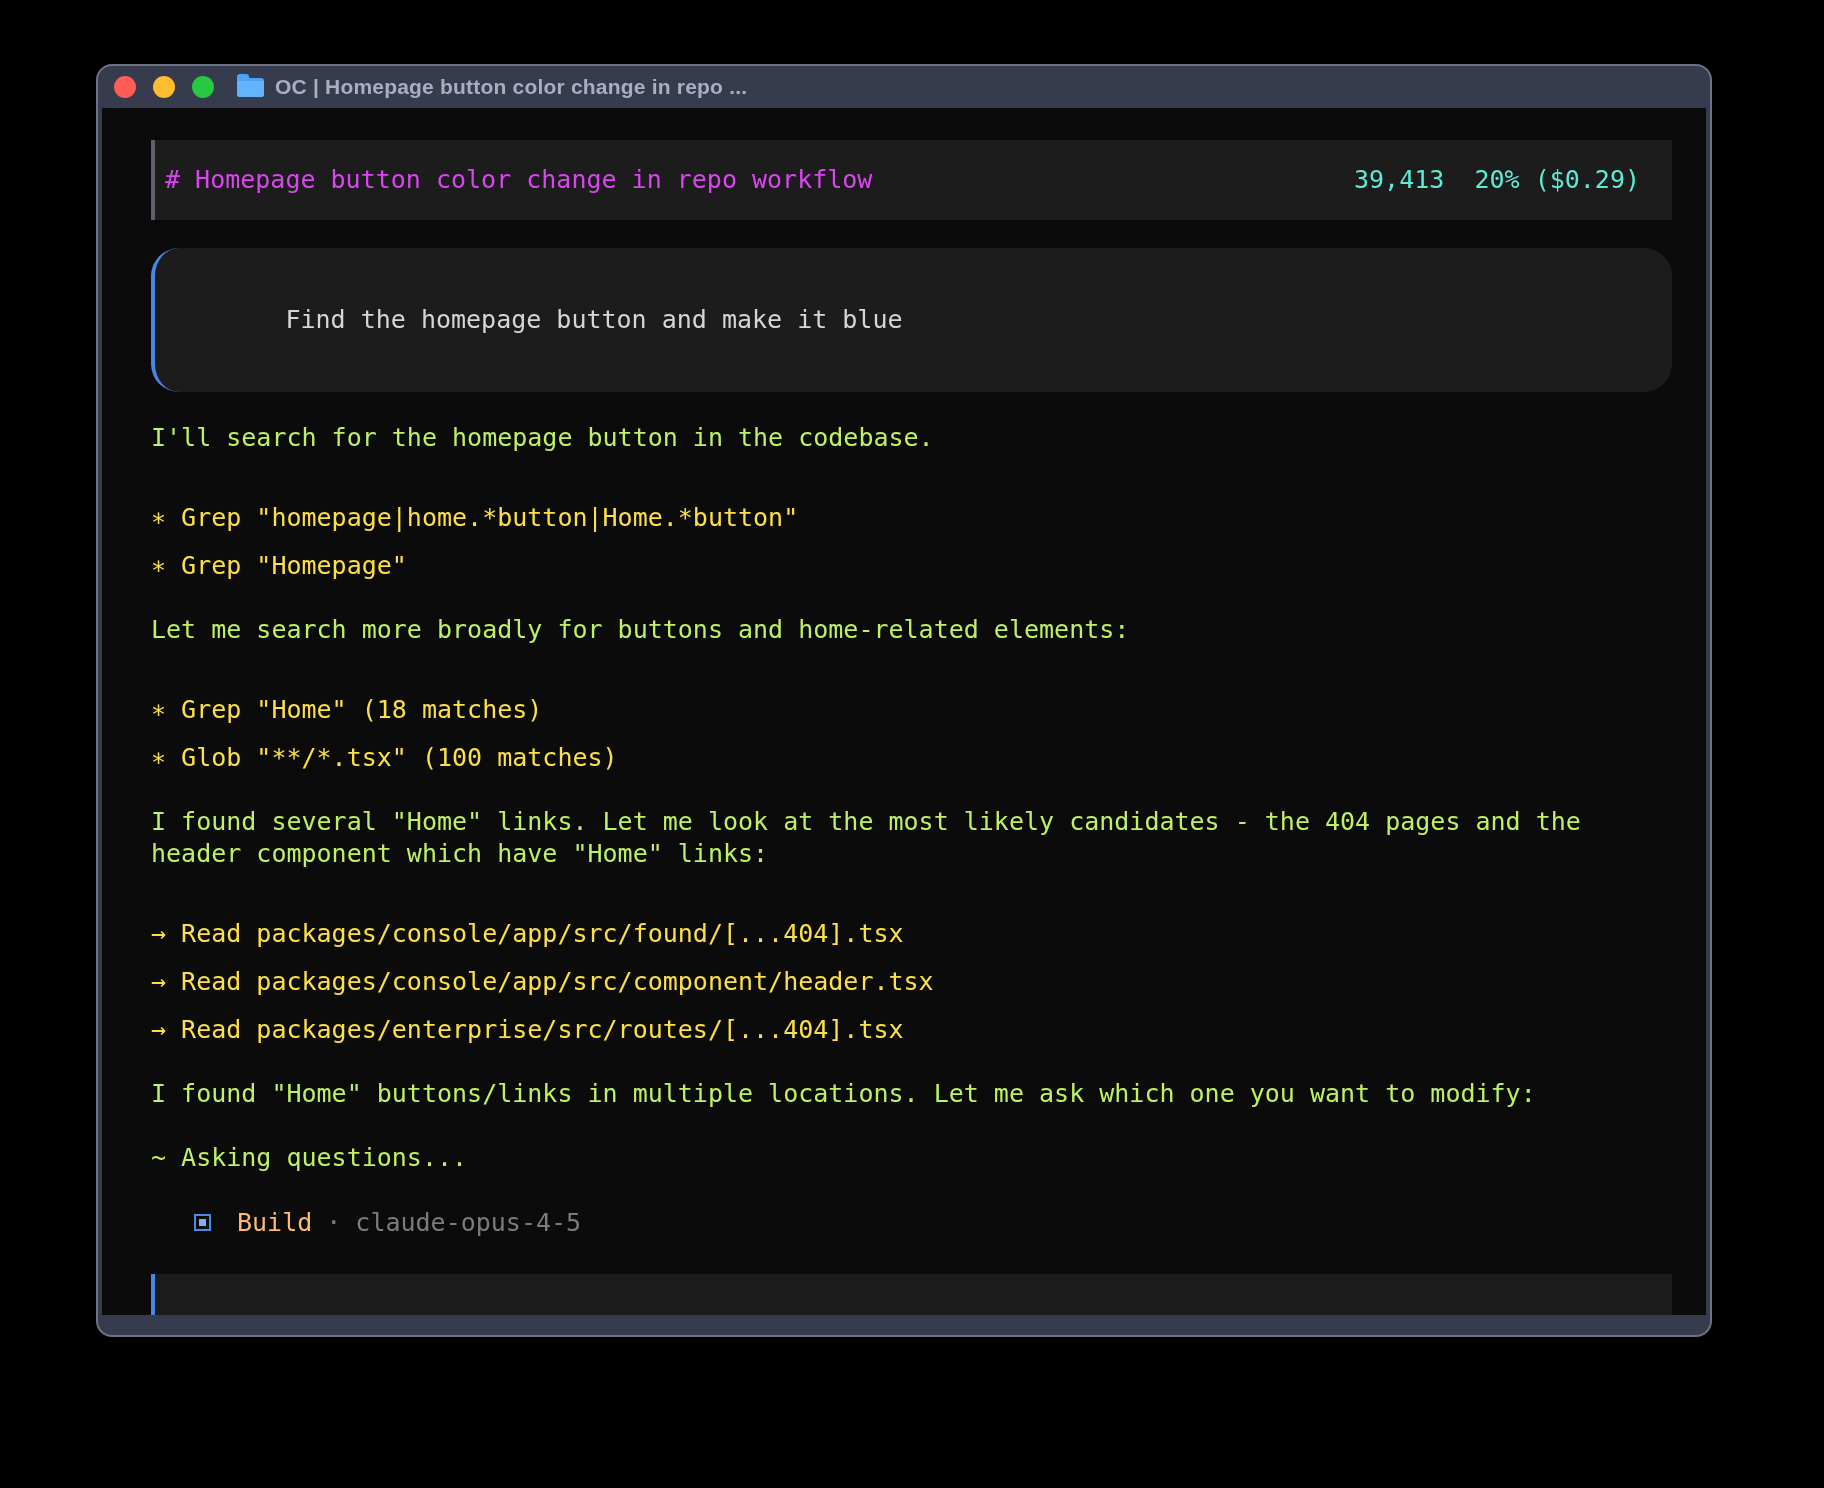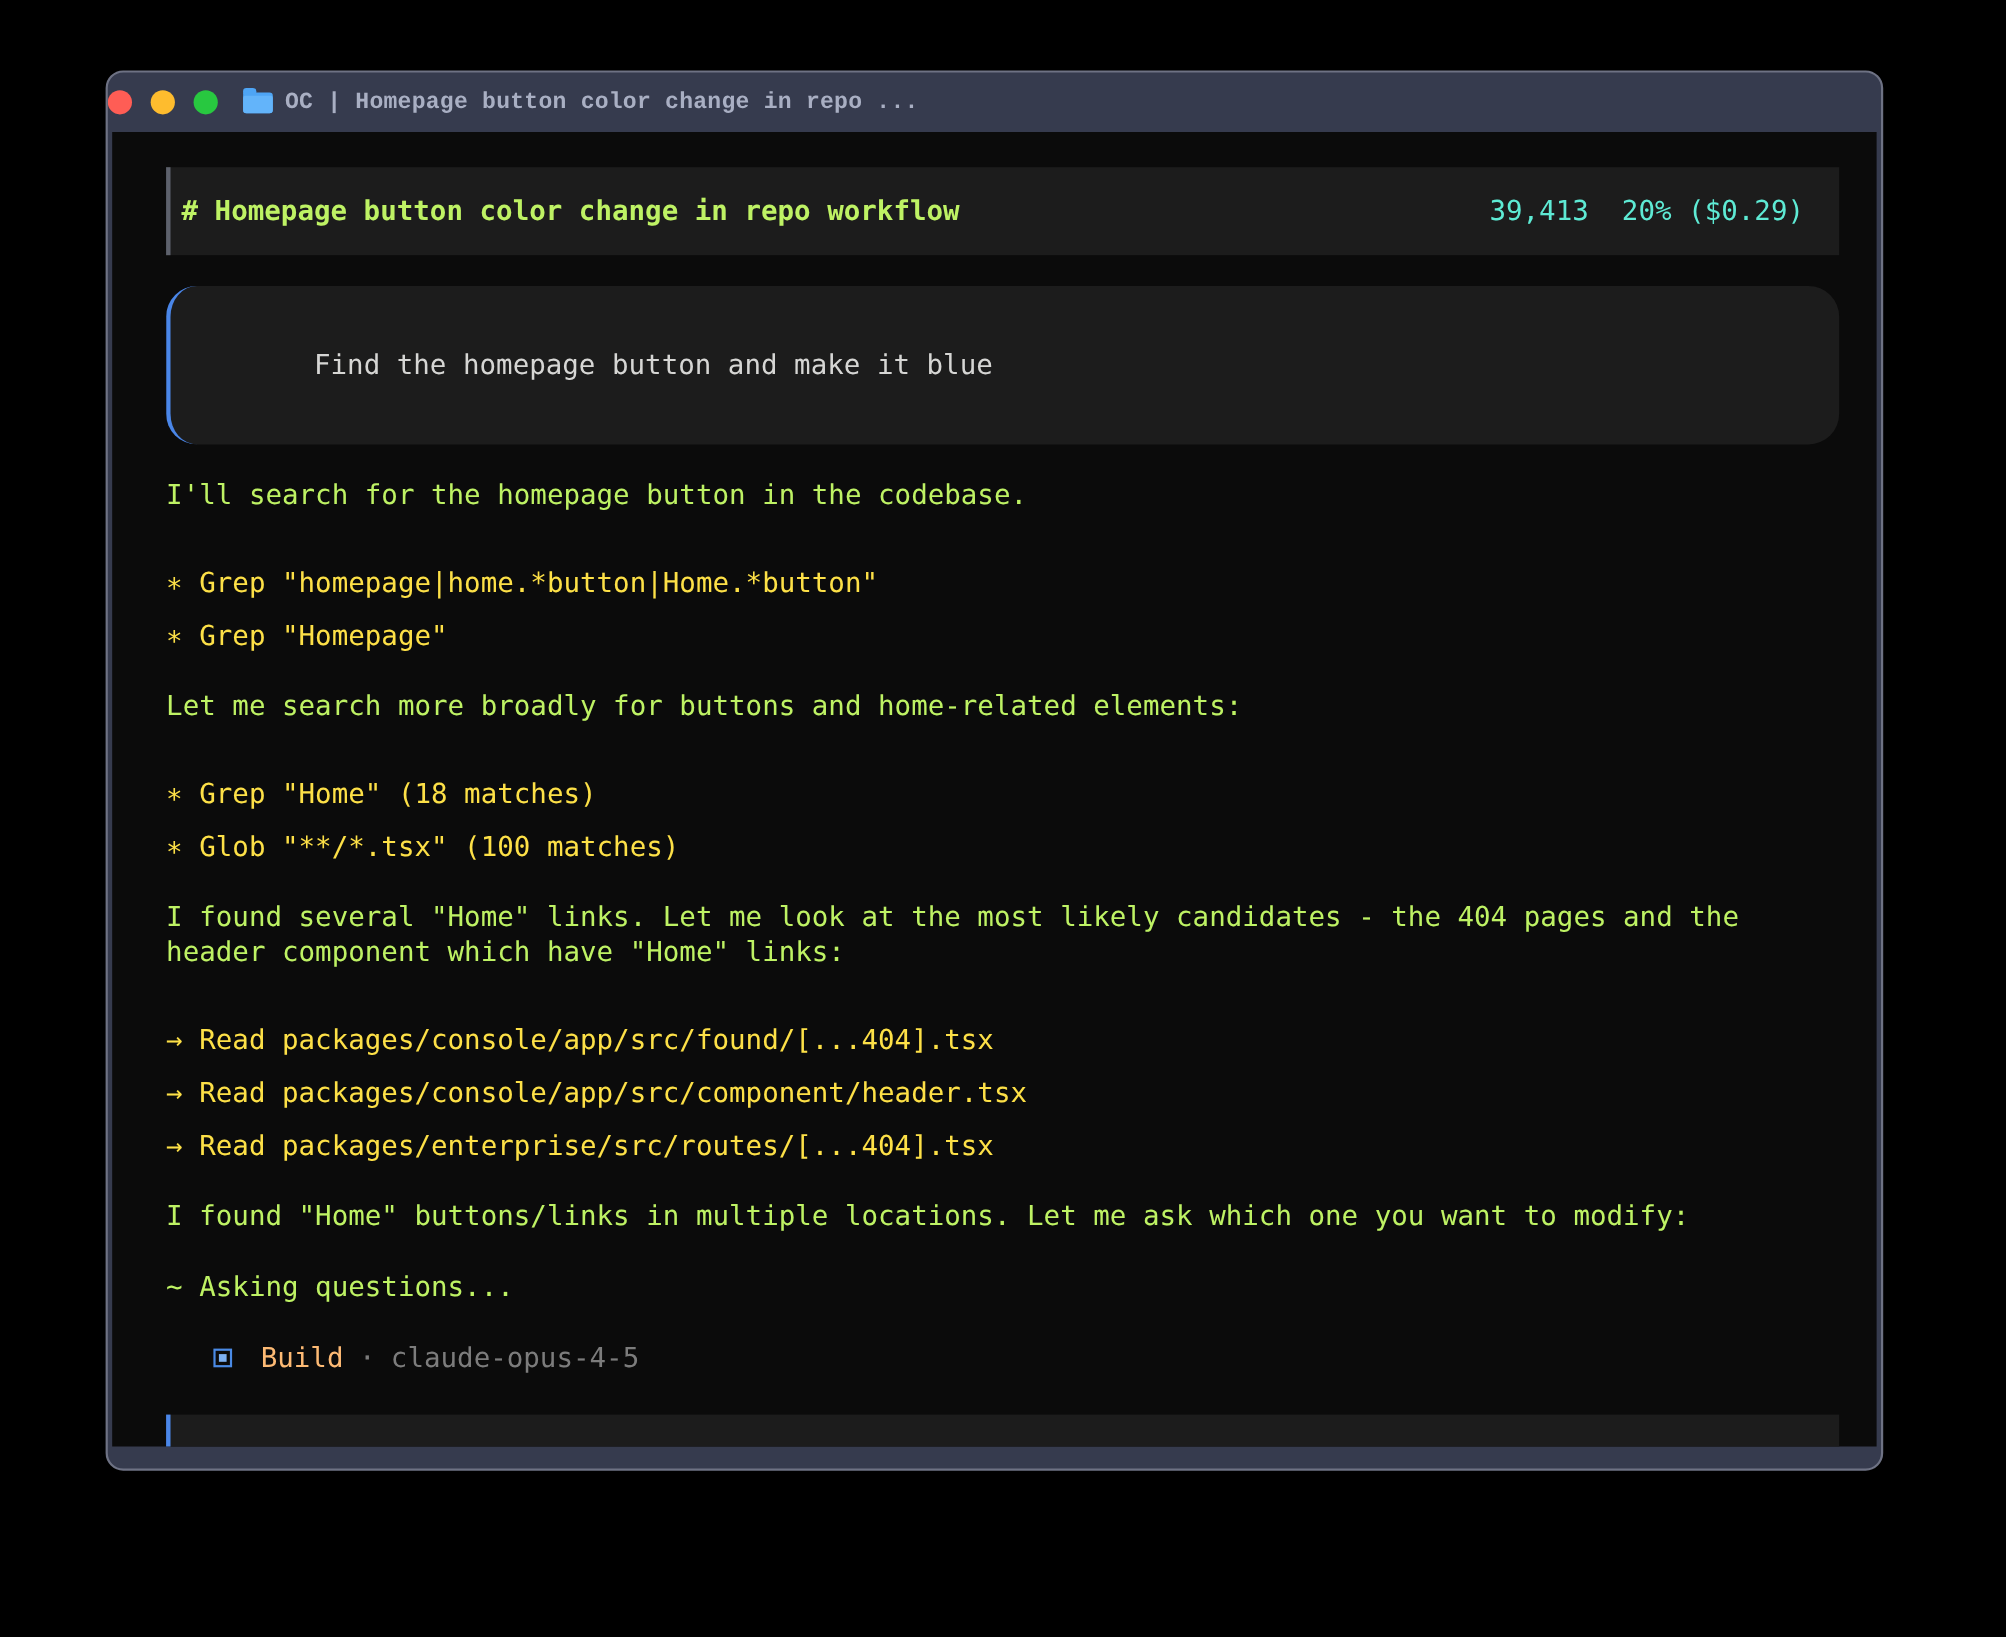--- a/index.html
+++ b/index.html
@@ -4,22 +4,22 @@
 <style>
   * { margin:0; padding:0; box-sizing:border-box; }
   html,body { width:1824px; height:1488px; background:#000; overflow:hidden;
               font-family:"DejaVu Sans Mono", monospace; }
 
   .window { position:absolute; left:96px; top:64px; width:1616px; height:1273px;
             background:#363b4e; border:2px solid #6e7284; border-radius:16px;
             display:flex; flex-direction:column; overflow:hidden;
             box-shadow:0 18px 50px rgba(0,0,0,.7); }
 
-  .titlebar { height:54px; display:flex; align-items:center; 
-              font-family:Liberation Mono, monospace; }
+  .titlebar { height:42px; display:flex; align-items:center; padding-left:16px;
+              font-family:Liberation Sans, sans-serif; }
   .traffic { display:flex; align-items:center; }
   .light { width:22px; height:22px; border-radius:50%; margin-right:17px; }
   .light.red { background:#ff5d55; }
   .light.yellow { background:#febc2e; }
   .light.green { background:#28c840; }
 
   .folder { position:relative; width:27px; height:19px; background:#4ea5f5;
             border-radius:3px; margin:0 11px 0 6px; }
   .folder::before { content:""; position:absolute; top:-4px; left:0; width:12px; height:6px;
                     background:#4ea5f5; border-radius:3px 3px 0 0; }
@@ -30,21 +30,21 @@
   .terminal { flex:1; background:#0b0b0b; margin:0 4px; overflow:hidden; }
   .footer-strip { height:20px; }
 
   .content { padding:32px 34px 0 49px; font-size:25px; color:#e4e4e2; }
 
   .block { background:#1c1c1c; border-left:4px solid #4a86e8; padding:24px 10px;
            white-space:pre; }
   .block.session-header { border-left-color:#5d616c; display:flex;
            justify-content:space-between; align-items:center;
            padding-right:32px; margin-bottom:28px; }
-  .session-title { font-weight:bold; color:#bef264; line-height:32px; }
+  .session-title { font-weight:normal; color:#d946ef; line-height:32px; }
   .session-stats { color:#5eead4; line-height:32px; }
 
   .block.user-msg { margin-bottom:30px; color:#d6d6d4; line-height:32px;border-radius:28px; }
 
   .line { min-height:32px; line-height:32px; white-space:pre; }
   .line.text { color:#bef264; }
   .line.tool { color:#fde047;margin-top:16px; }
   .line.blank { height:32px; }
   .line.wrap { white-space:normal; }
 

